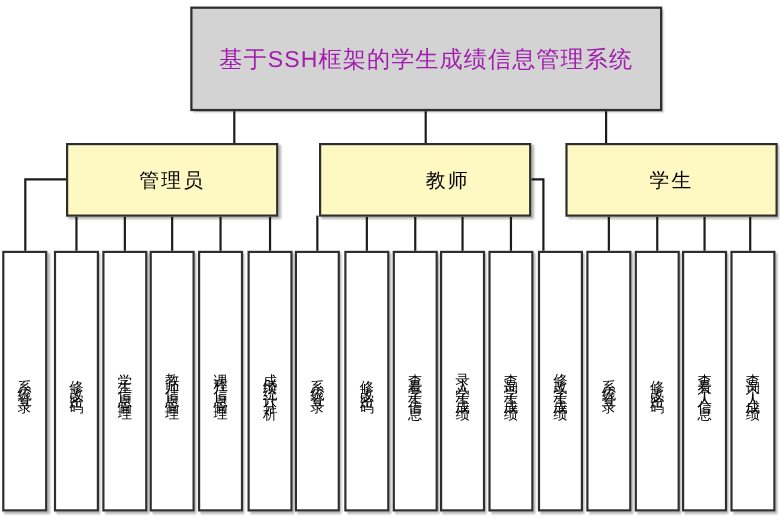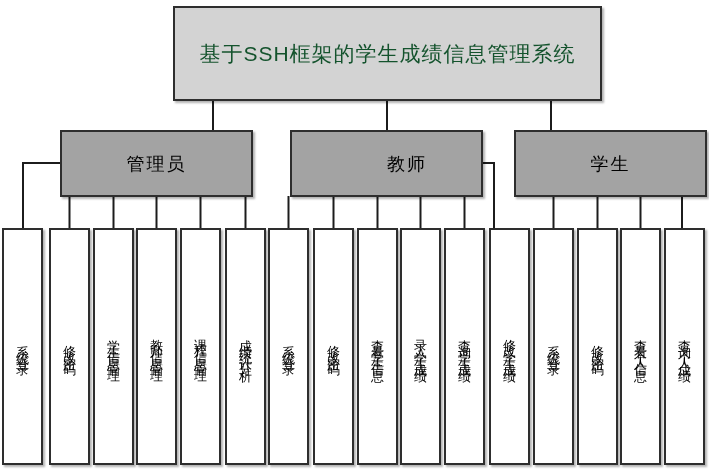--- a/index.html
+++ b/index.html
@@ -23,28 +23,28 @@
     display: flex;
     align-items: center;
     justify-content: center;
     box-shadow: 2px 2px 2px rgba(0,0,0,0.30);
   }
   .root-node {
     left: 173px; top: 6px;
     width: 429px; height: 95px;
     background: #d3d3d3;
     font-size: 21px;
-    color: #14532d;
+    color: #a21caf;
     letter-spacing: 1px;
     text-align: center;
   }
   .branch-node {
     top: 130px;
     width: 193px; height: 67px;
-    background: #a3a3a3;
+    background: #fef9c3;
     font-size: 18px;
     color: #000000;
     letter-spacing: 2px;
   }
   .branch-admin   { left: 60px; }
   .branch-teacher { left: 290px; padding-left: 41px; }
   .branch-student { left: 514px; }
   .leaf-node {
     top: 228px;
     width: 41px; height: 237px;

